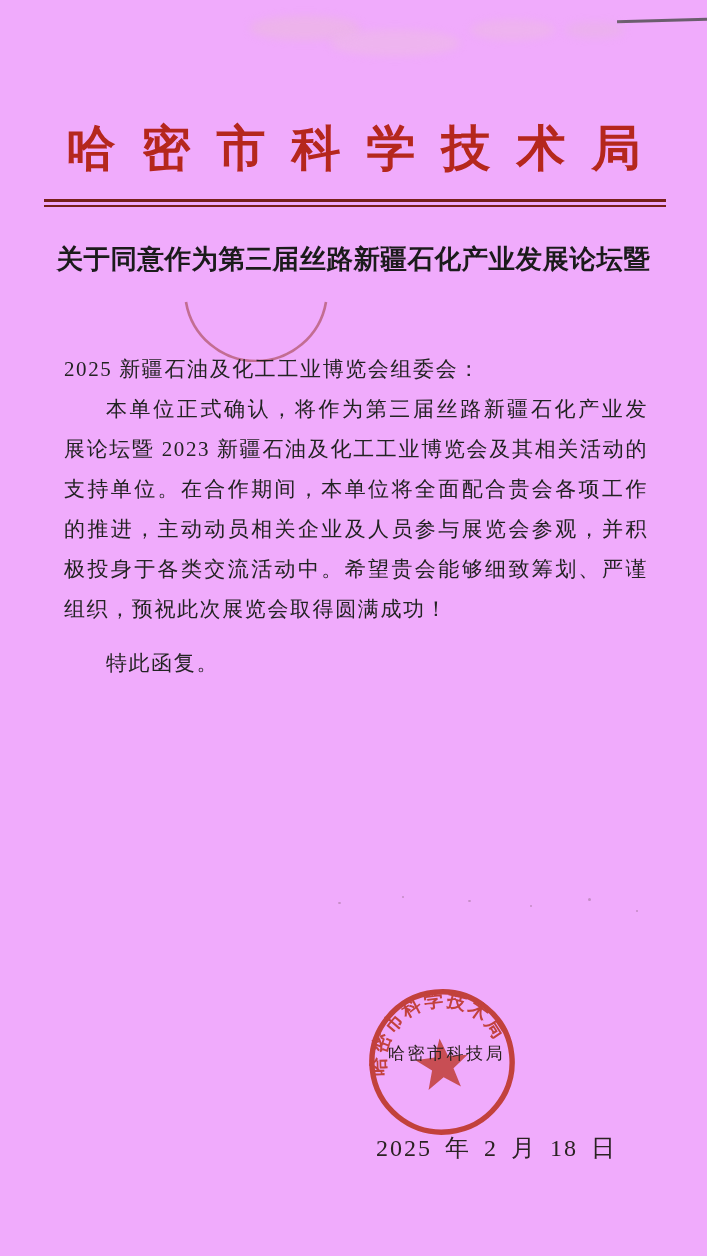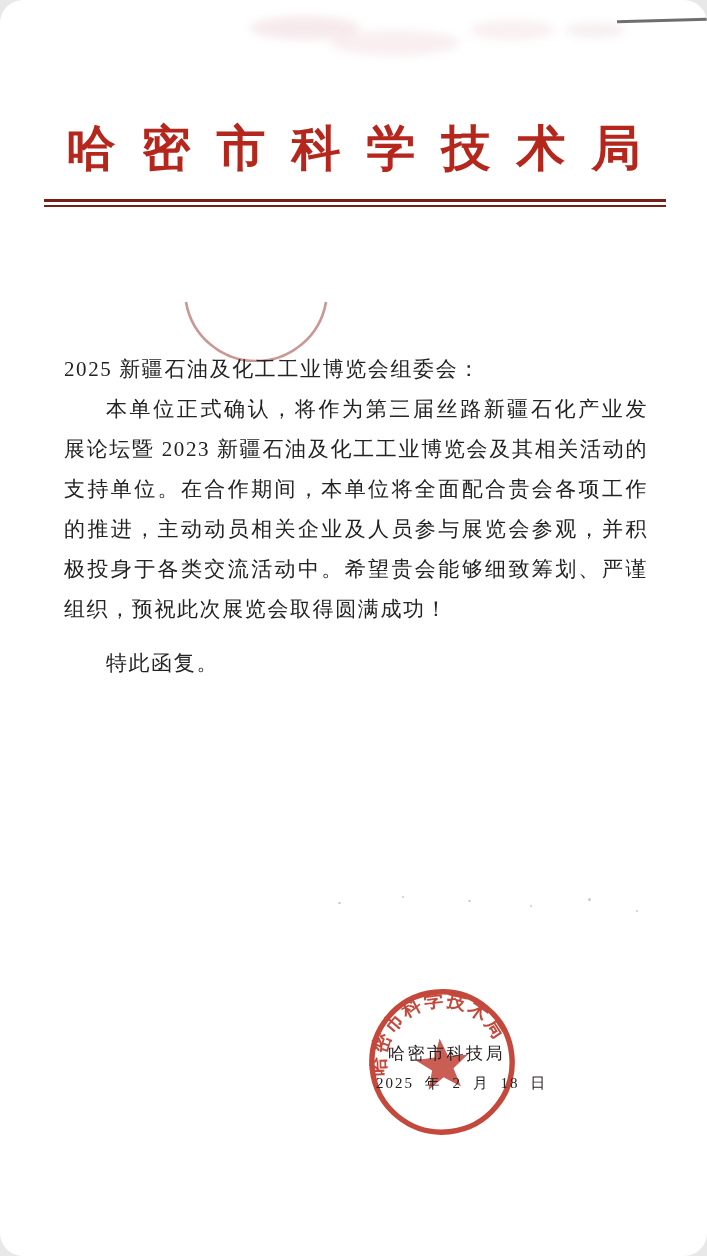--- a/index.html
+++ b/index.html
@@ -1,22 +1,21 @@
 <!DOCTYPE html>
 <html><head>
 <meta charset="utf-8">
 <style>
   * { margin:0; padding:0; box-sizing:border-box; }
   html,body { background:#e8e8e8; }
   .page {
     position:relative; width:707px; height:1256px; margin:0 auto;
-    background:#ffffff; overflow:hidden;
+    background:#f0abfc; overflow:hidden;
     font-family:"Liberation Serif","DejaVu Serif",serif;
     color:#1c1c1c;
-    border-radius:23px;
   }
   
   .artifact-line {
     position:absolute; top:19px; right:0; width:90px; height:2.5px;
     background:#4a4a4a; transform:rotate(-1.5deg); opacity:.8;
   }
   .smudge { position:absolute; border-radius:50%; filter:blur(4px); }
   .sm1 { left:250px; top:16px; width:110px; height:24px; background:rgba(232,196,203,.35); }
   .sm2 { left:330px; top:30px; width:130px; height:26px; background:rgba(236,203,210,.30); }
   .sm3 { left:470px; top:20px; width:85px; height:20px; background:rgba(232,200,206,.28); }
@@ -53,39 +52,40 @@
   .body-block p.indent { text-indent:2em; }
   .closing { margin-top:14px; text-indent:2em; }
 
   
   .seal-svg { position:absolute; left:363px; top:983px; width:158px; height:158px; opacity:.92; }
   .sig-unit {
     position:absolute; left:388px; top:1042px; font-size:17px;
     letter-spacing:2.5px; color:#2a2020; z-index:3; white-space:nowrap;
   }
   .sig-date {
-    position:absolute; left:376px; top:1074px; font-size:15px;
+    position:absolute; left:376px; top:1132px; font-size:24px;
     letter-spacing:2px; word-spacing:5px; color:#2a2222; z-index:3; white-space:nowrap;
   }
 </style>
 </head>
 <body>
 
 <div class="page">
 
   <div class="artifact-line"></div>
   <div class="smudge sm1"></div>
   <div class="smudge sm2"></div>
   <div class="smudge sm3"></div>
   <div class="smudge sm4"></div>
 
   <div class="letterhead">哈密市科学技术局</div>
   <div class="rule"></div>
 
   <div class="doc-title">
+    <div>关于同意作为第三届丝路新疆石化产业发展论坛暨</div>
   </div>
 
   <svg class="faded-arc" viewBox="0 0 148 64" preserveAspectRatio="none">
     <path d="M 4,4 A 71,71 0 0 0 144,4" fill="none" stroke="rgba(150,48,40,0.5)" stroke-width="2.6"></path>
   </svg>
 
   <div class="body-block">
     <p>2025 新疆石油及化工工业博览会组委会：</p>
     <p class="indent">本单位正式确认，将作为第三届丝路新疆石化产业发展论坛暨 2023 新疆石油及化工工业博览会及其相关活动的支持单位。在合作期间，本单位将全面配合贵会各项工作的推进，主动动员相关企业及人员参与展览会参观，并积极投身于各类交流活动中。希望贵会能够细致筹划、严谨组织，预祝此次展览会取得圆满成功！</p>
     <p class="closing">特此函复。</p>

